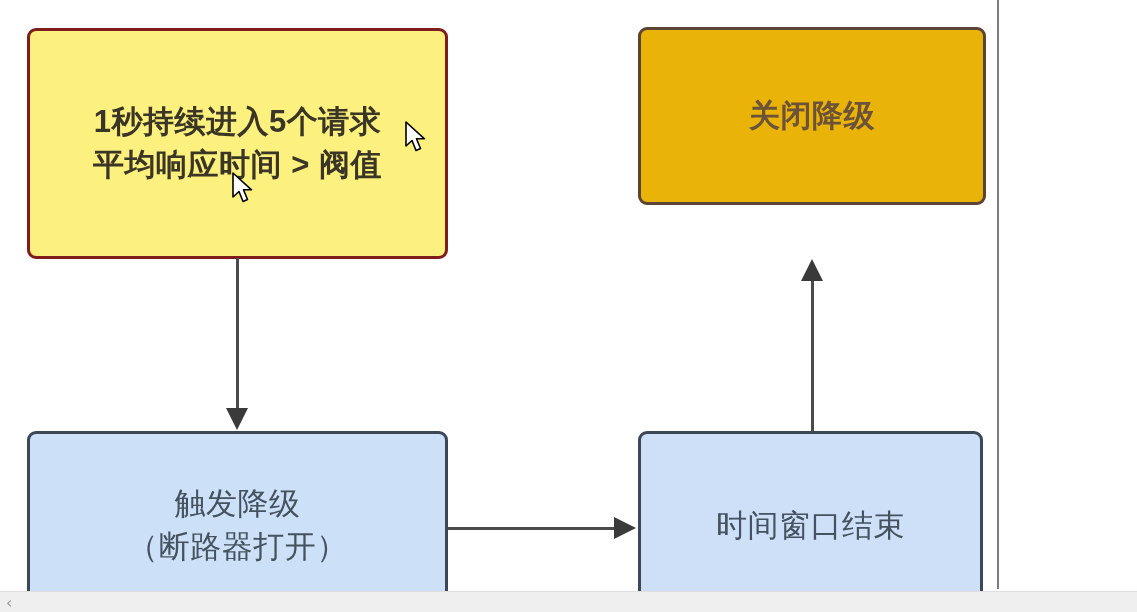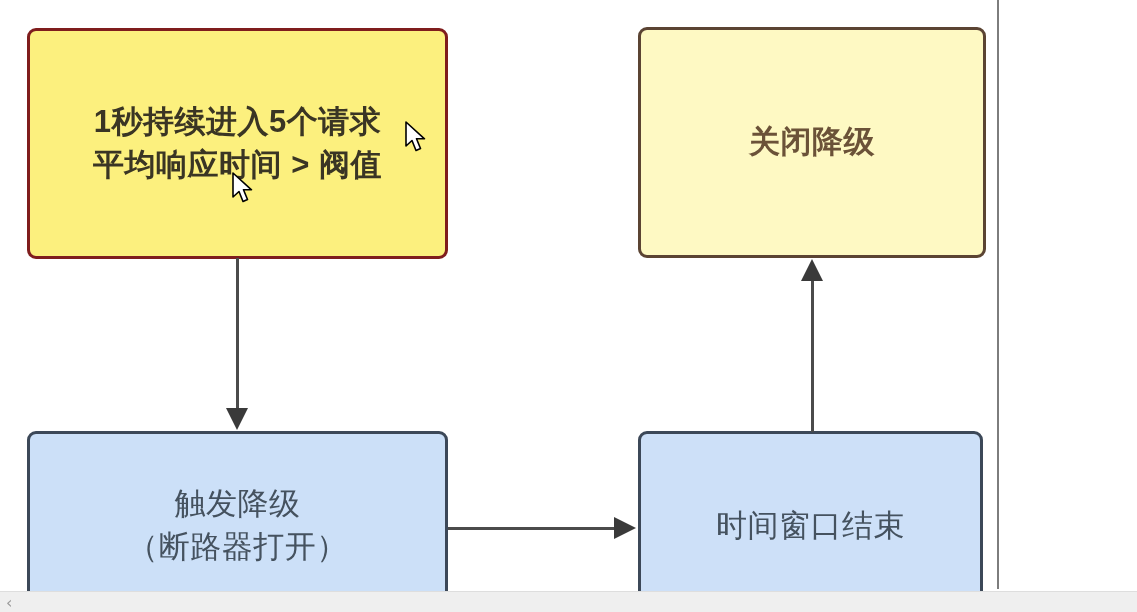--- a/index.html
+++ b/index.html
@@ -47,22 +47,22 @@
     border: 3px solid #7f1d1d;
     color: #3a3524;
     font-size: 31px;
     font-weight: 700;
   }
 
   .node-orange {
     left: 638px;
     top: 27px;
     width: 348px;
-    height: 231px;
-    background: #fef9c3;
+    height: 178px;
+    background: #eab308;
     border: 3px solid #5b4433;
     color: #6b5238;
     font-size: 31px;
     font-weight: 600;
   }
 
   .node-blue-left {
     left: 27px;
     top: 431px;
     width: 421px;

